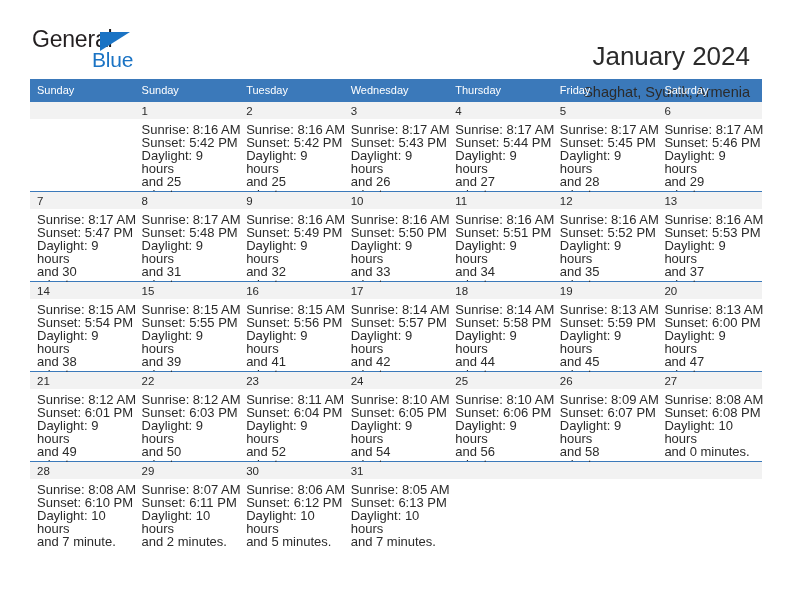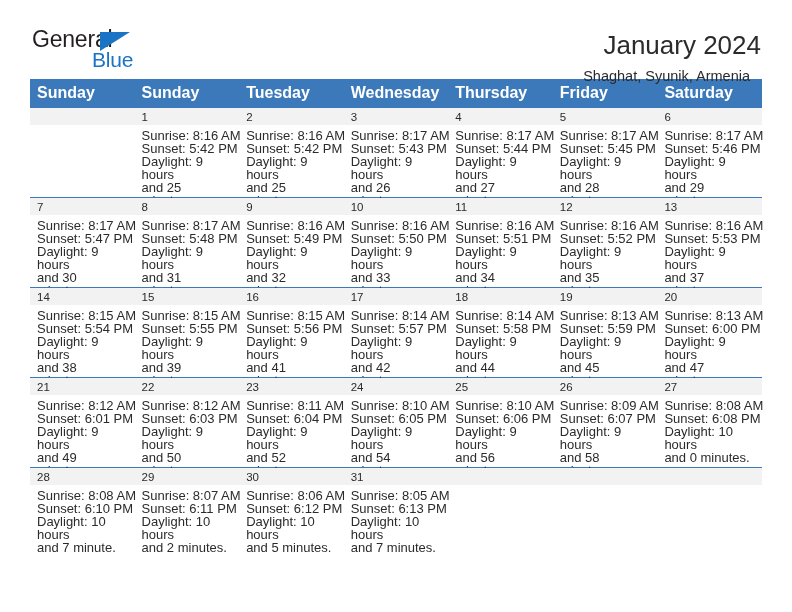--- a/index.html
+++ b/index.html
@@ -69,43 +69,43 @@
 
   .title-block {
     text-align: right;
     padding-top: 2px;
   }
   .cal-title {
     font-size: 26px;
     color: #2b2b2b;
     line-height: 1.15;
     font-weight: normal;
-    margin: 1px;
+    margin: 12px;
   }
   .cal-subtitle {
     font-size: 14.5px;
     color: #2b2b2b;
     margin: 7px 12px 0 0;
     font-weight: normal;
     line-height: 1.15;
   }
 
   
   .calendar {
     width: 732px;
     border-collapse: collapse;
     table-layout: fixed;
     margin-top: 9px;
   }
 
   .calendar th {
     background: #3b79ba;
     color: #ffffff;
-    font-size: 16px;
-    font-weight: bold;
+    font-size: 11px;
+    font-weight: normal;
     text-align: left;
     padding: 5px 0 6px 7px;
     border: none;
   }
 
   .calendar td {
     vertical-align: top;
     padding: 0;
     border: none;
     border-top: 1px solid #3b79ba;

